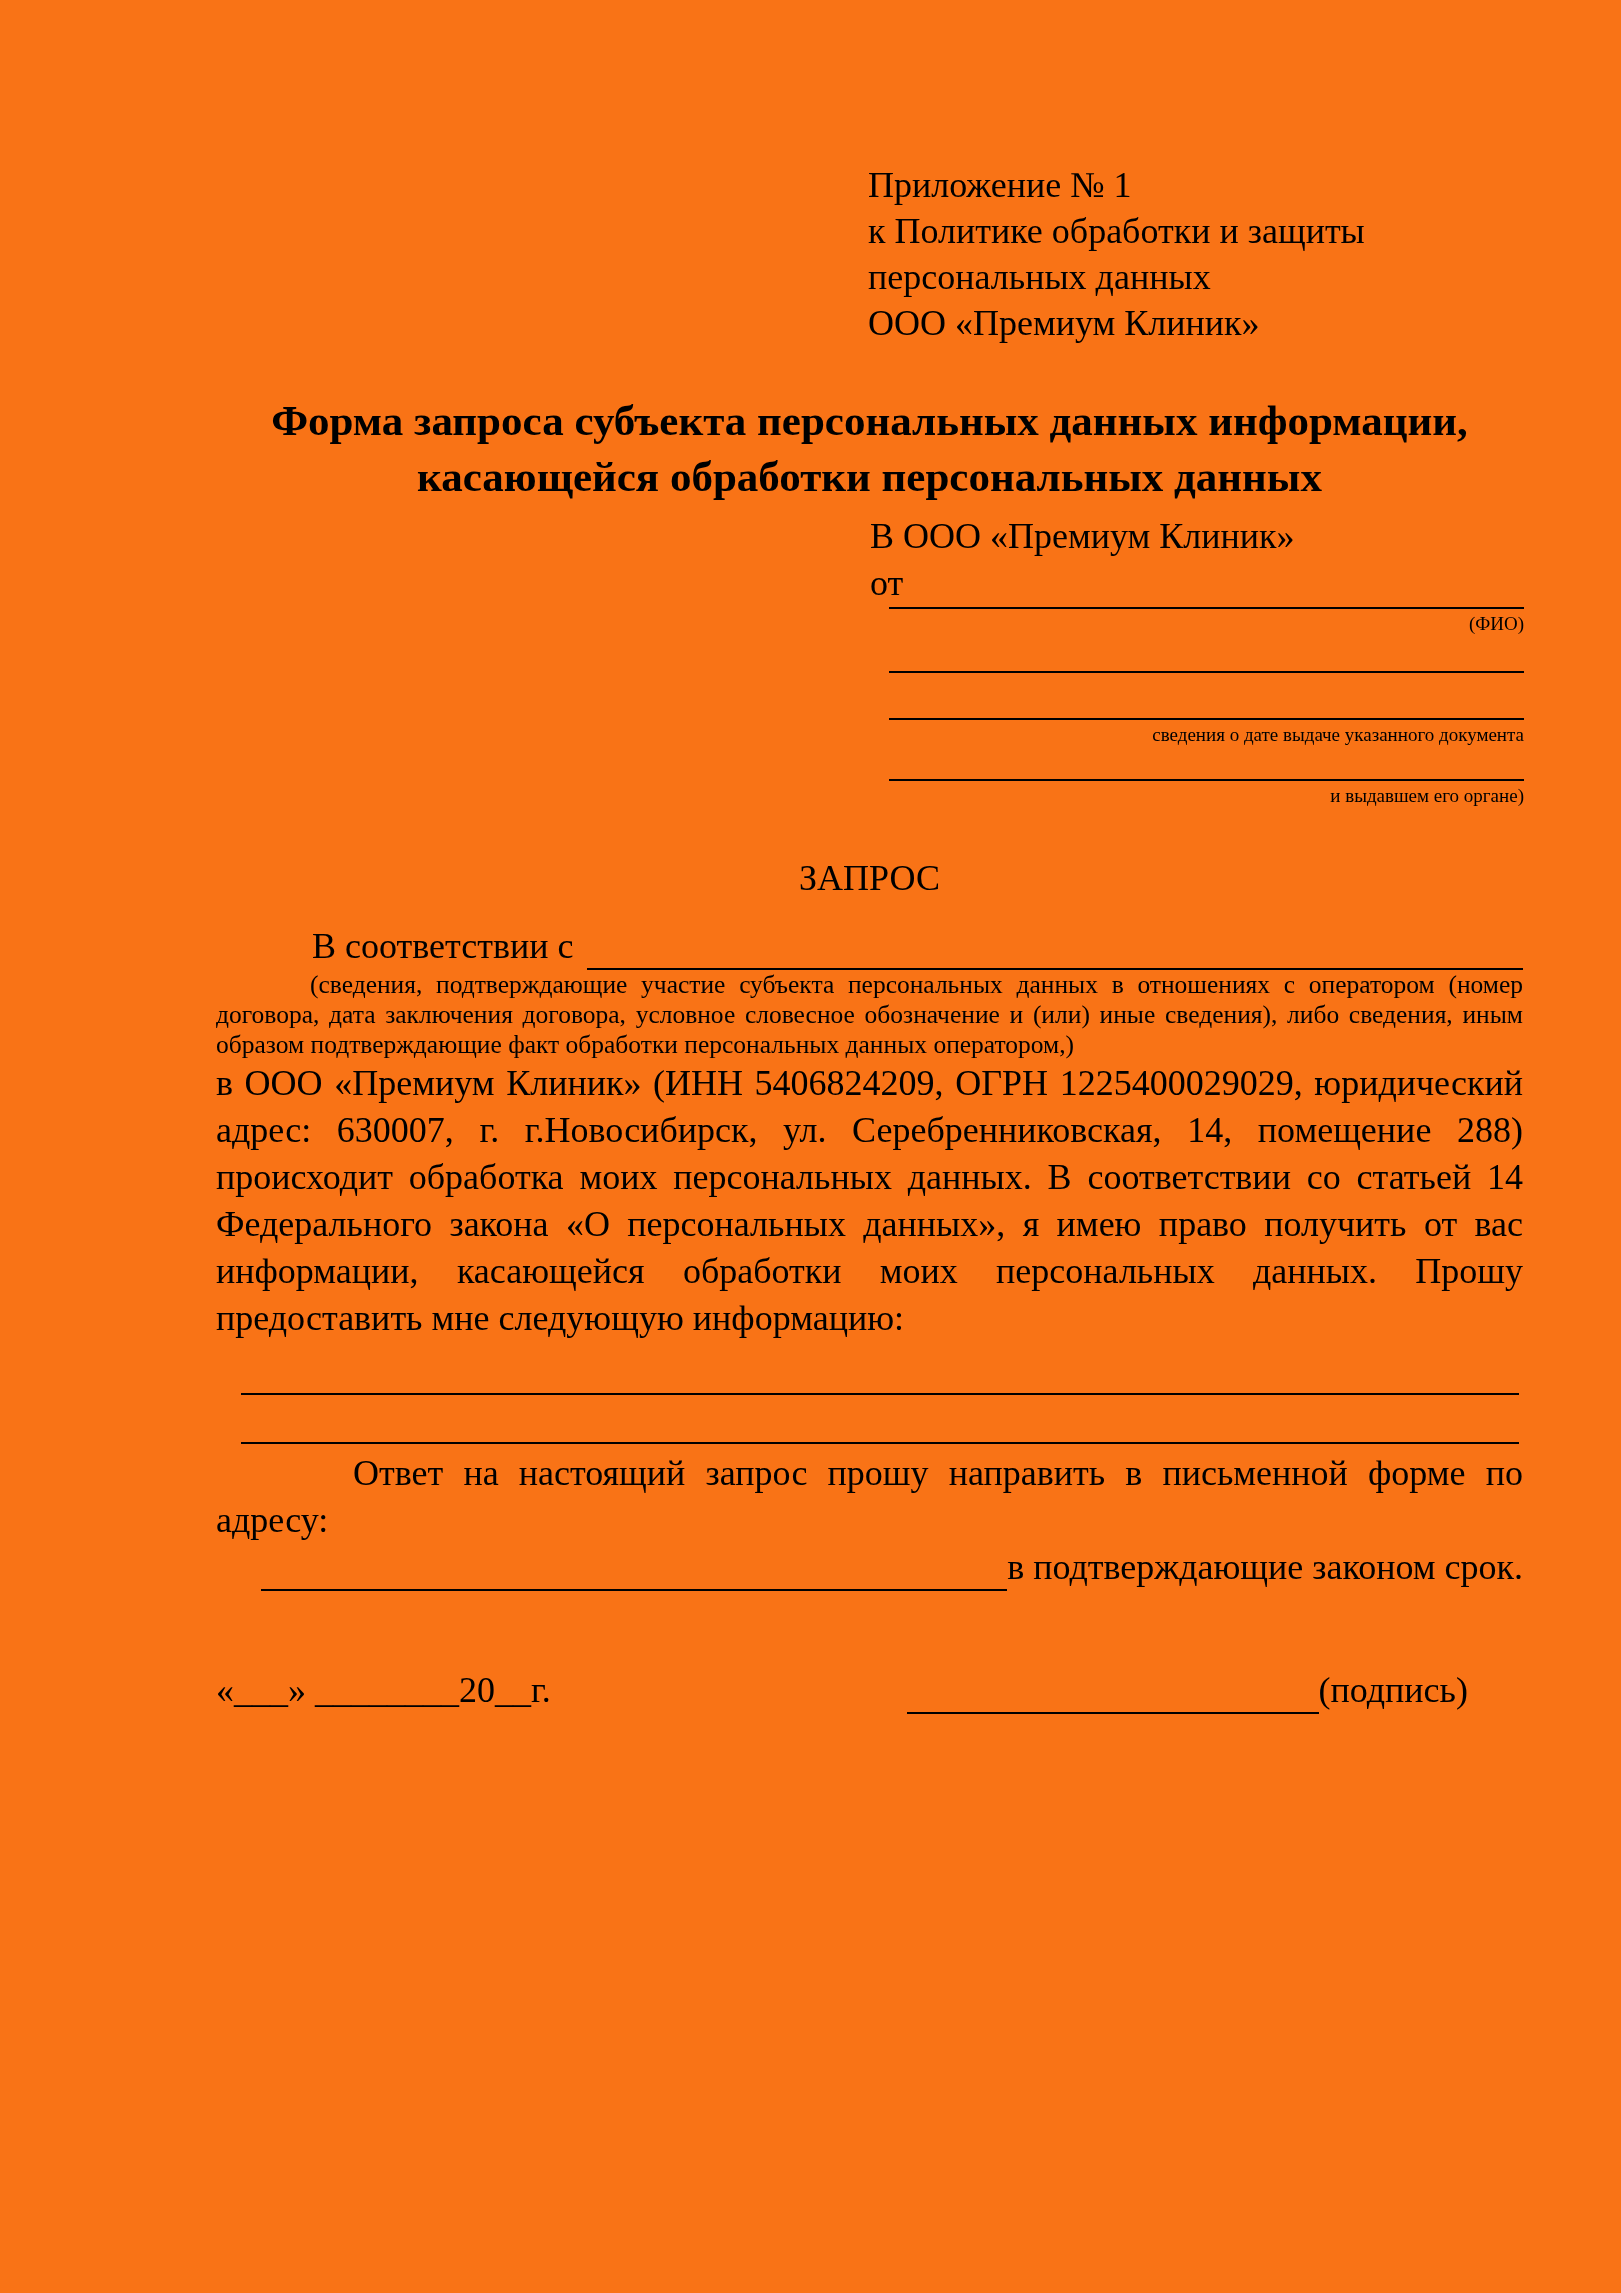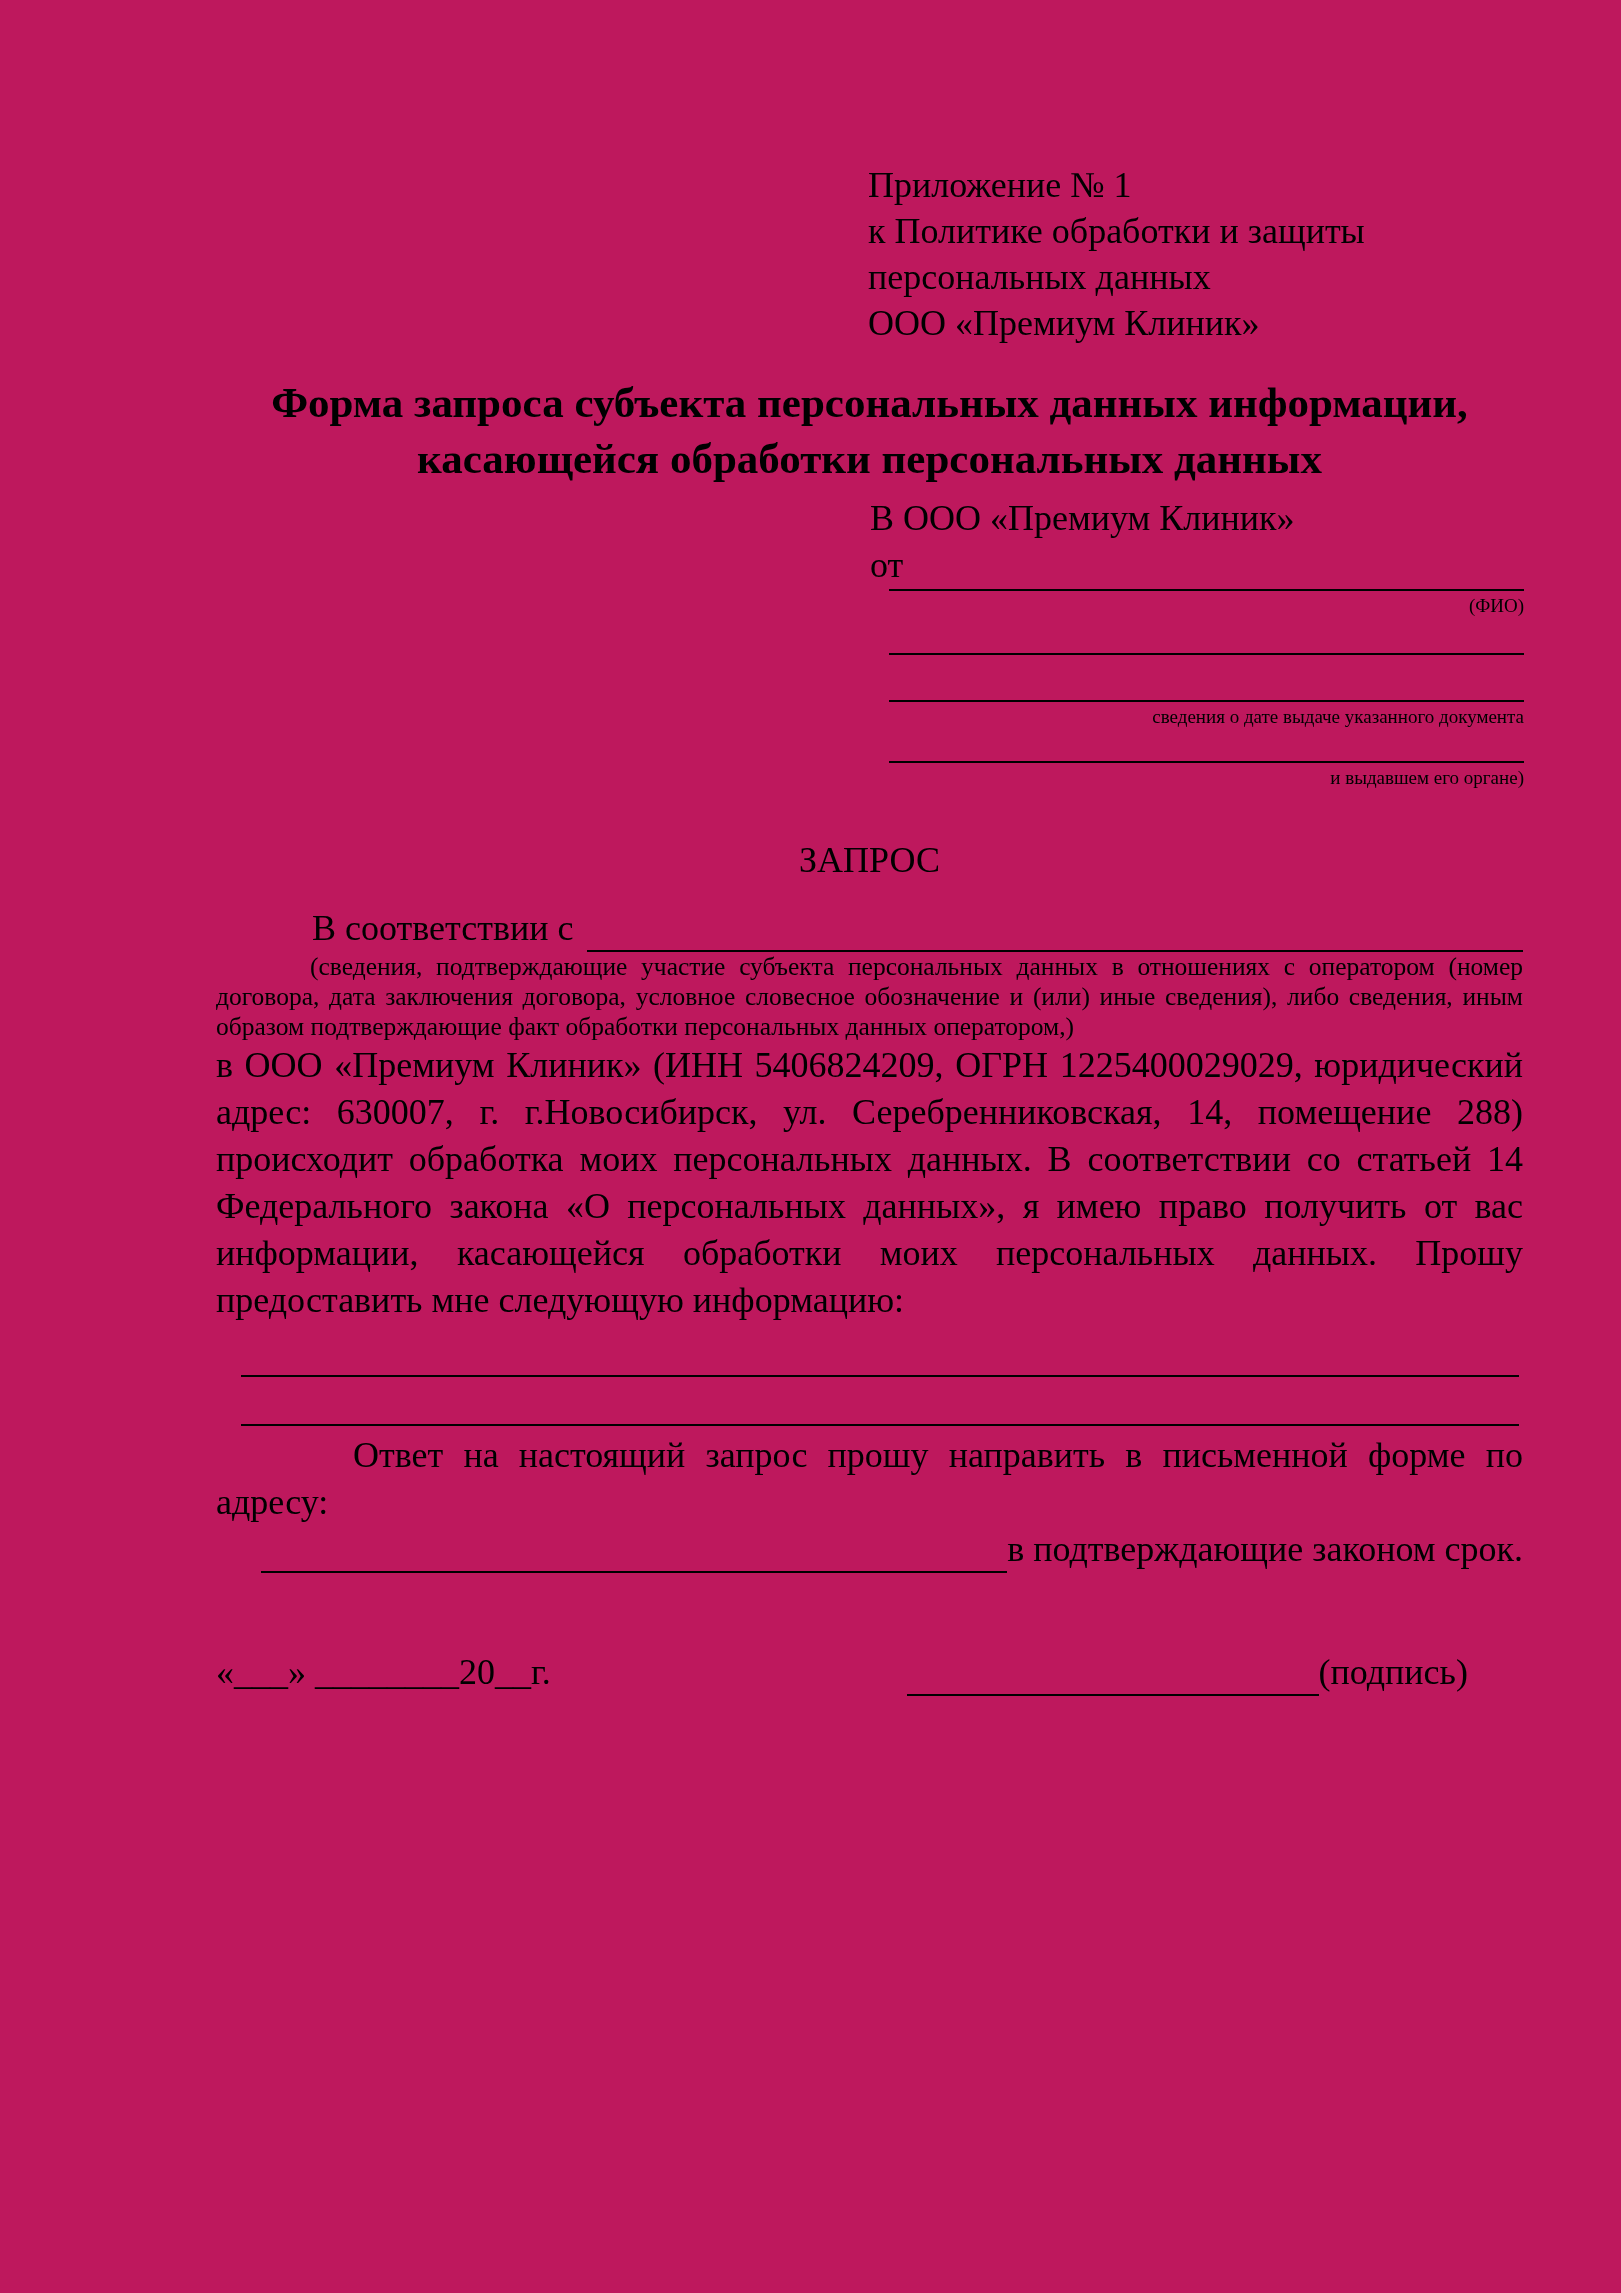--- a/index.html
+++ b/index.html
@@ -6,33 +6,33 @@
   html, body { background: #ffffff; }
   body {
     width: 1621px; height: 2294px;
     font-family: "Liberation Serif", "DejaVu Serif", serif;
     color: #000;
     position: relative;
   }
   .page {
     position: absolute; left: 0; top: 0;
     width: 1621px; height: 2294px;
-    background: #be185d;
+    background: #f97316;
     padding: 162px 98px 0 216px; 
   }
 
   
   .header-block {
     margin-left: 652px;
     font-size: 36px; line-height: 46px;
   }
 
   
   .doc-title {
-    margin-top: 29px;
+    margin-top: 47px;
     text-align: center;
     font-weight: bold;
     font-size: 43px; line-height: 56px;
   }
 
   
   .addressee {
     margin-top: 7.8px;
     margin-left: 654px;
     width: 654px;

